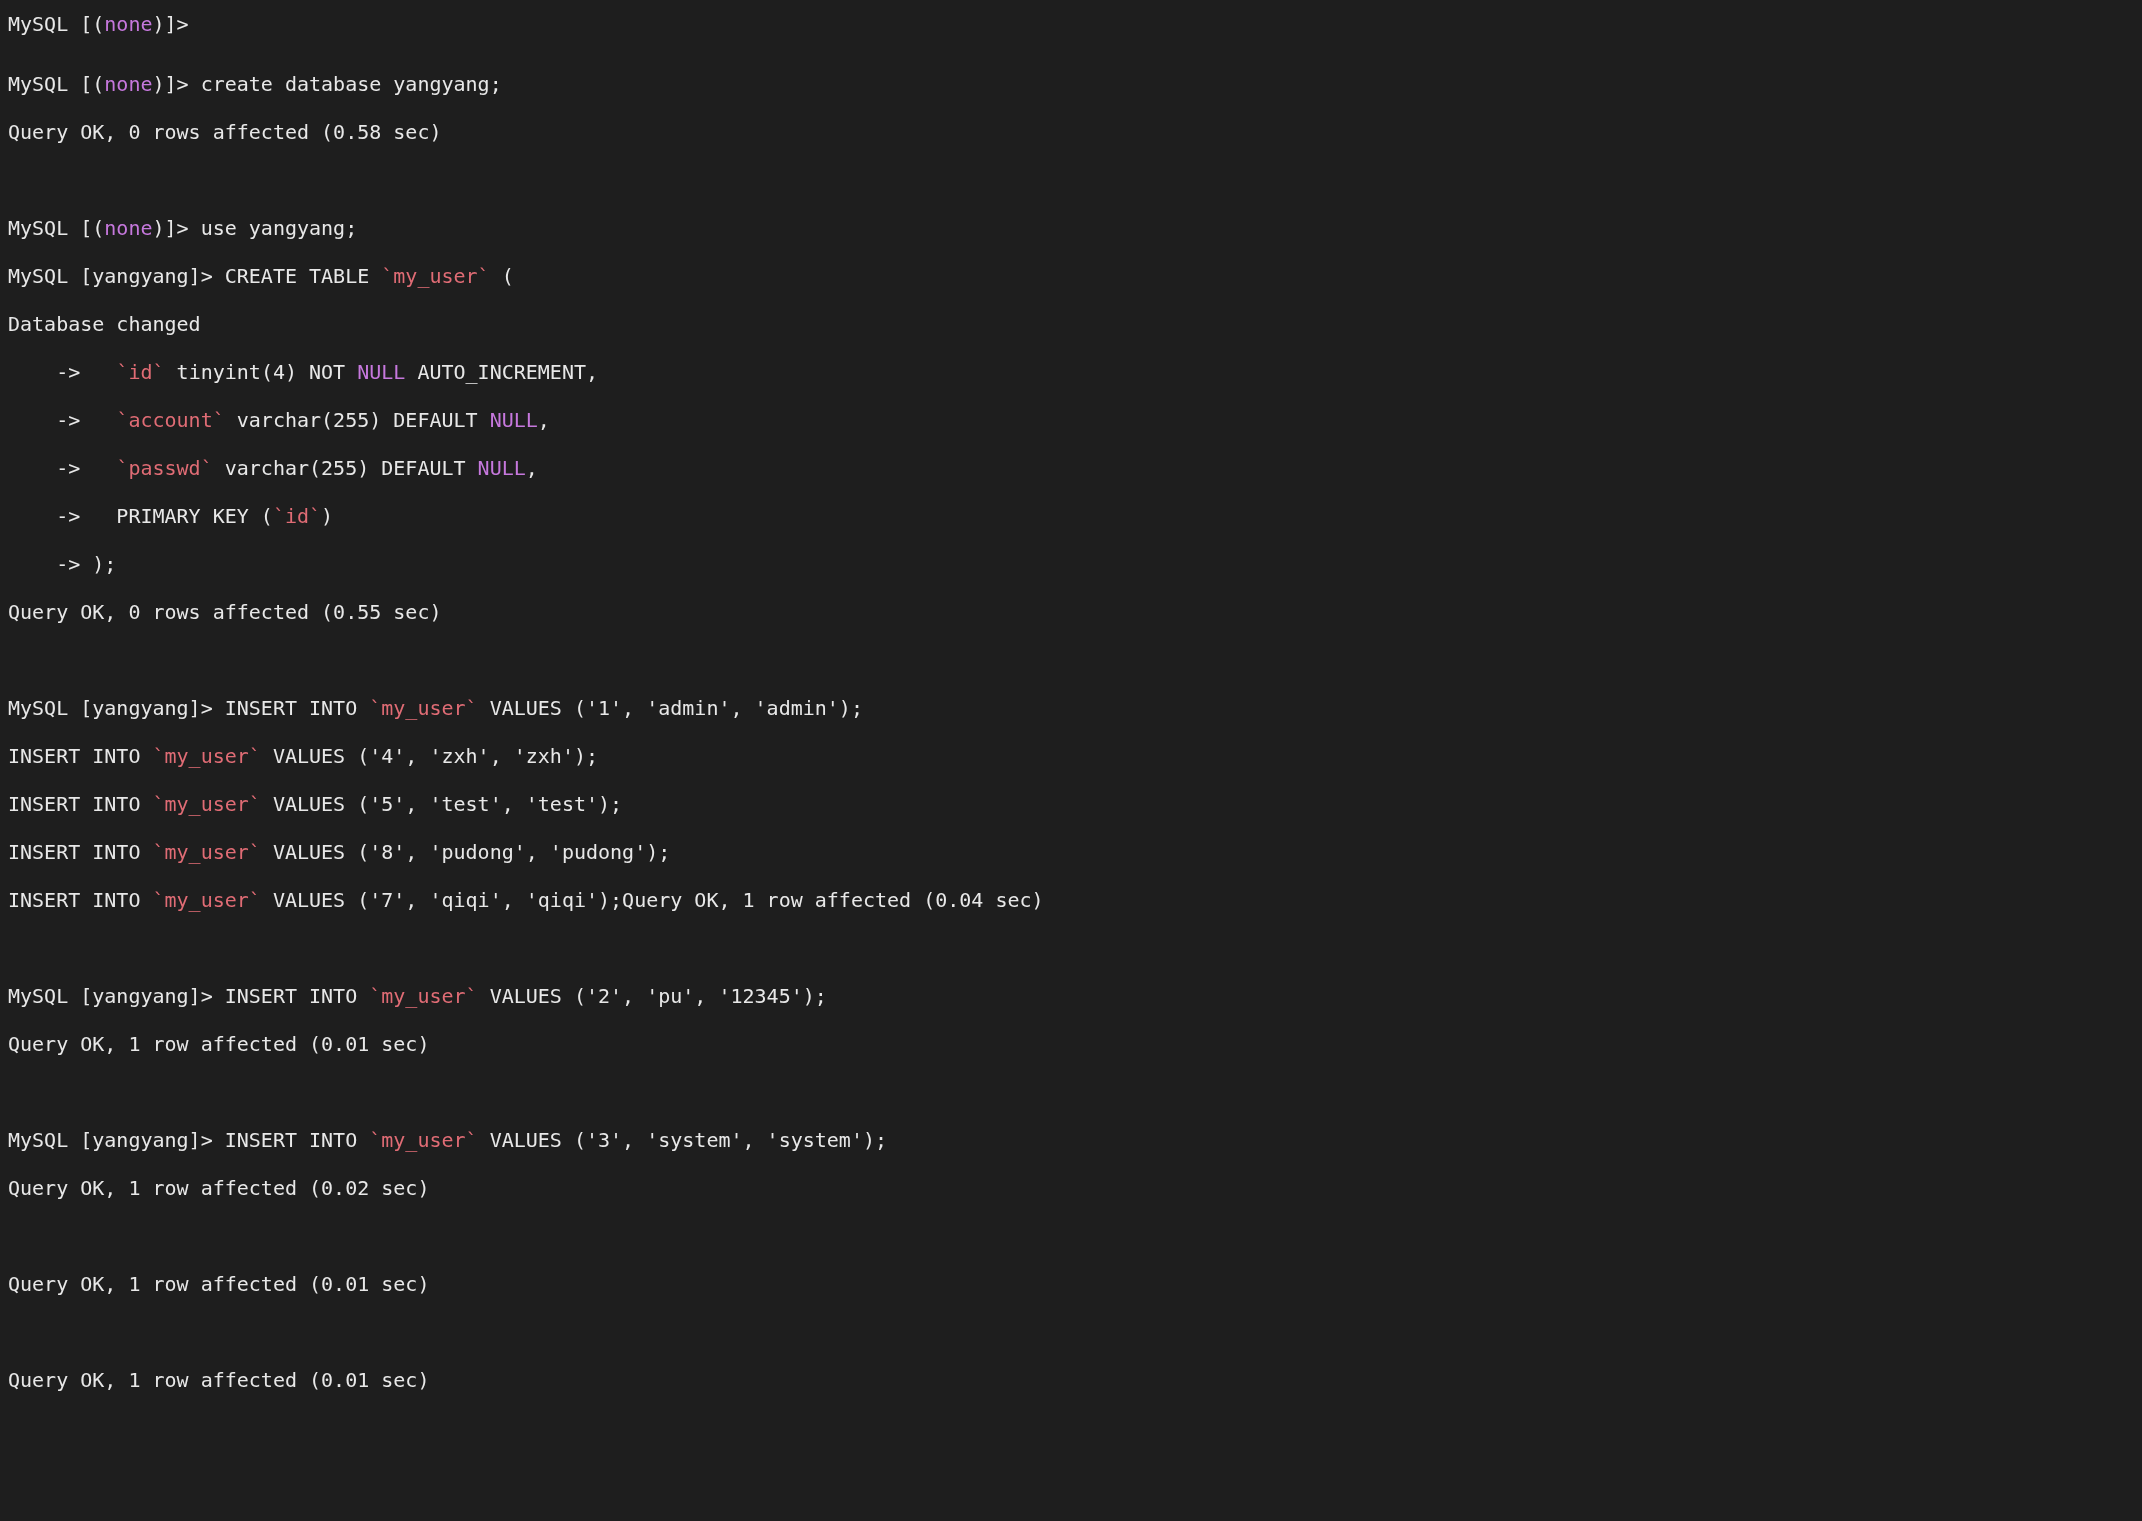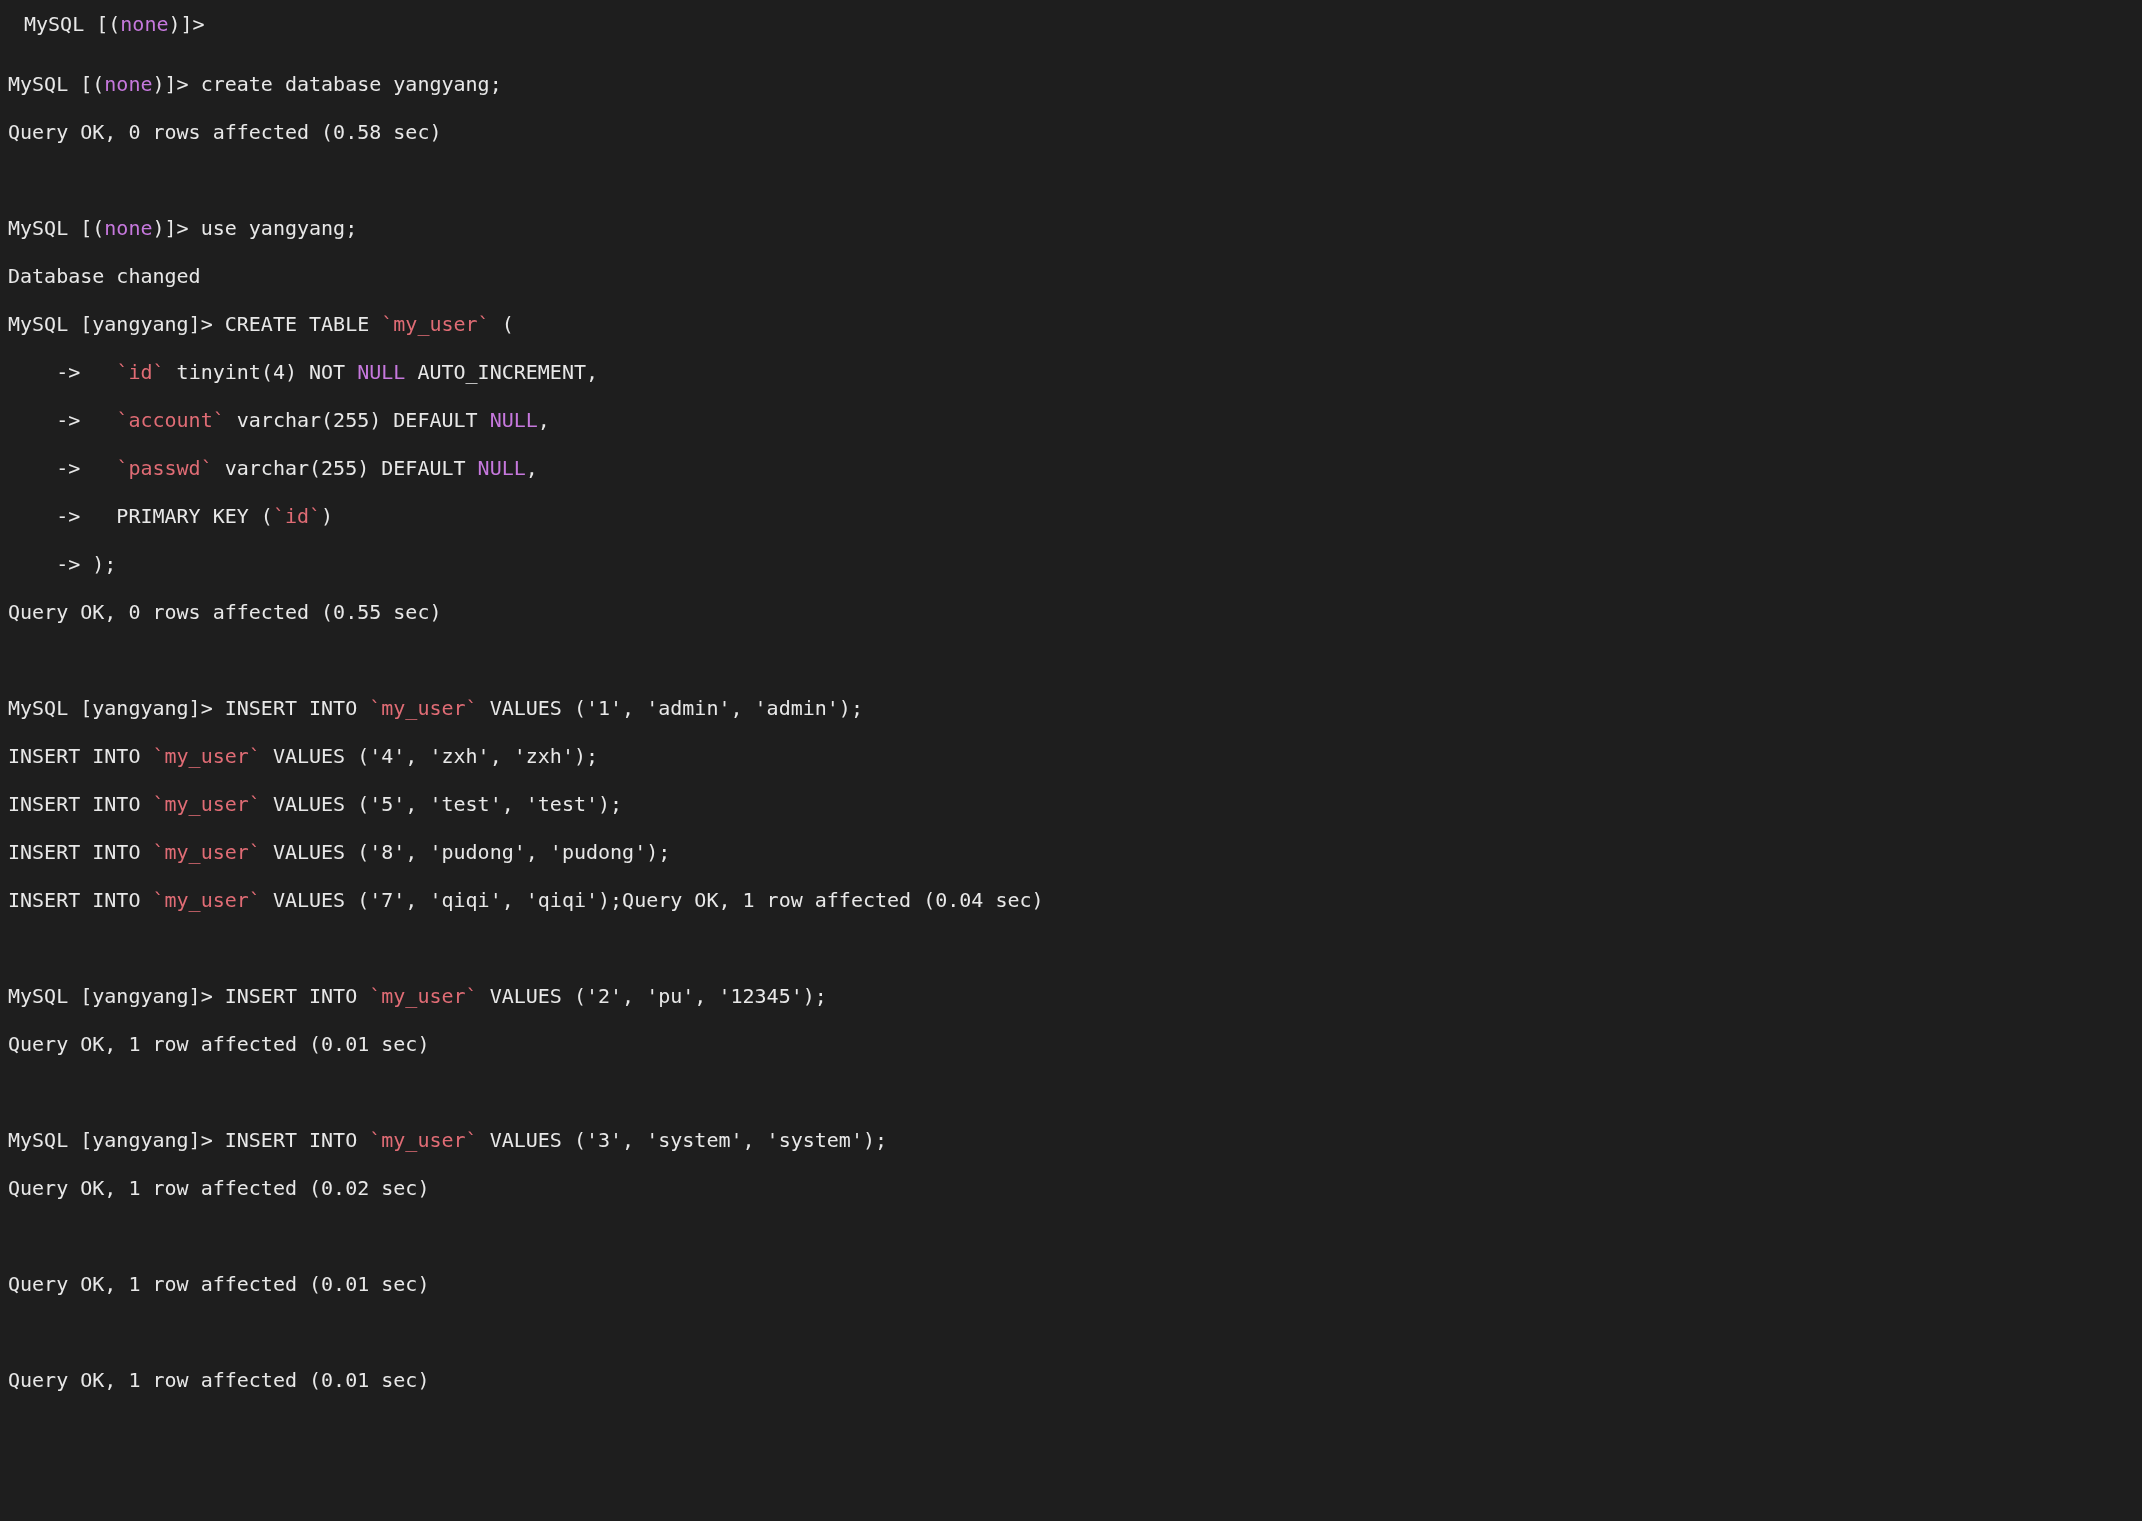--- a/index.html
+++ b/index.html
@@ -1,33 +1,33 @@
 <!DOCTYPE html>
 <html><head>
 <meta charset="utf-8">
 <style>
   html,body{margin:0;padding:0;background:#1e1e1e;color:#e8e8e8;font-family:"Menlo","Consolas","DejaVu Sans Mono",monospace;font-size:20px;line-height:1.2;}
   .term{padding:0 0 0 8px;white-space:pre;}
   .line{min-height:1.2em;}
   .white{color:#e8e8e8;}
   .magenta{color:#c678dd;}   
   .orange{color:#e06c75;}    
-  .cut{position:relative;top:-12px;margin-left:16px;}
+  .cut{position:relative;top:-12px;}
 </style>
 </head>
 <body>
 
 <div class="term">
 <div class="line cut"><span class="white">MySQL [(</span><span class="magenta">none</span><span class="white">)]&gt;</span></div>
 <div class="line"><span class="white">MySQL [(</span><span class="magenta">none</span><span class="white">)]&gt; create database yangyang;</span></div>
 <div class="line"><span class="white">Query OK, 0 rows affected (0.58 sec)</span></div>
 <div class="line"><span></span>&nbsp;</div>
 <div class="line"><span class="white">MySQL [(</span><span class="magenta">none</span><span class="white">)]&gt; use yangyang;</span></div>
+<div class="line"><span class="white">MySQL [yangyang]&gt; CREATE TABLE </span><span class="orange">`my_user`</span><span class="white"> (</span></div>
 <div class="line"><span class="white">Database changed</span></div>
-<div class="line"><span class="white">MySQL [yangyang]&gt; CREATE TABLE </span><span class="orange">`my_user`</span><span class="white"> (</span></div>
 <div class="line"><span class="white">    -&gt;   </span><span class="orange">`id`</span><span class="white"> tinyint(4) NOT </span><span class="magenta">NULL</span><span class="white"> AUTO_INCREMENT,</span></div>
 <div class="line"><span class="white">    -&gt;   </span><span class="orange">`account`</span><span class="white"> varchar(255) DEFAULT </span><span class="magenta">NULL</span><span class="white">,</span></div>
 <div class="line"><span class="white">    -&gt;   </span><span class="orange">`passwd`</span><span class="white"> varchar(255) DEFAULT </span><span class="magenta">NULL</span><span class="white">,</span></div>
 <div class="line"><span class="white">    -&gt;   PRIMARY KEY (</span><span class="orange">`id`</span><span class="white">)</span></div>
 <div class="line"><span class="white">    -&gt; );</span></div>
 <div class="line"><span class="white">Query OK, 0 rows affected (0.55 sec)</span></div>
 <div class="line"><span></span>&nbsp;</div>
 <div class="line"><span class="white">MySQL [yangyang]&gt; INSERT INTO </span><span class="orange">`my_user`</span><span class="white"> VALUES ('1', 'admin', 'admin');</span></div>
 <div class="line"><span class="white">INSERT INTO </span><span class="orange">`my_user`</span><span class="white"> VALUES ('4', 'zxh', 'zxh');</span></div>
 <div class="line"><span class="white">INSERT INTO </span><span class="orange">`my_user`</span><span class="white"> VALUES ('5', 'test', 'test');</span></div>

